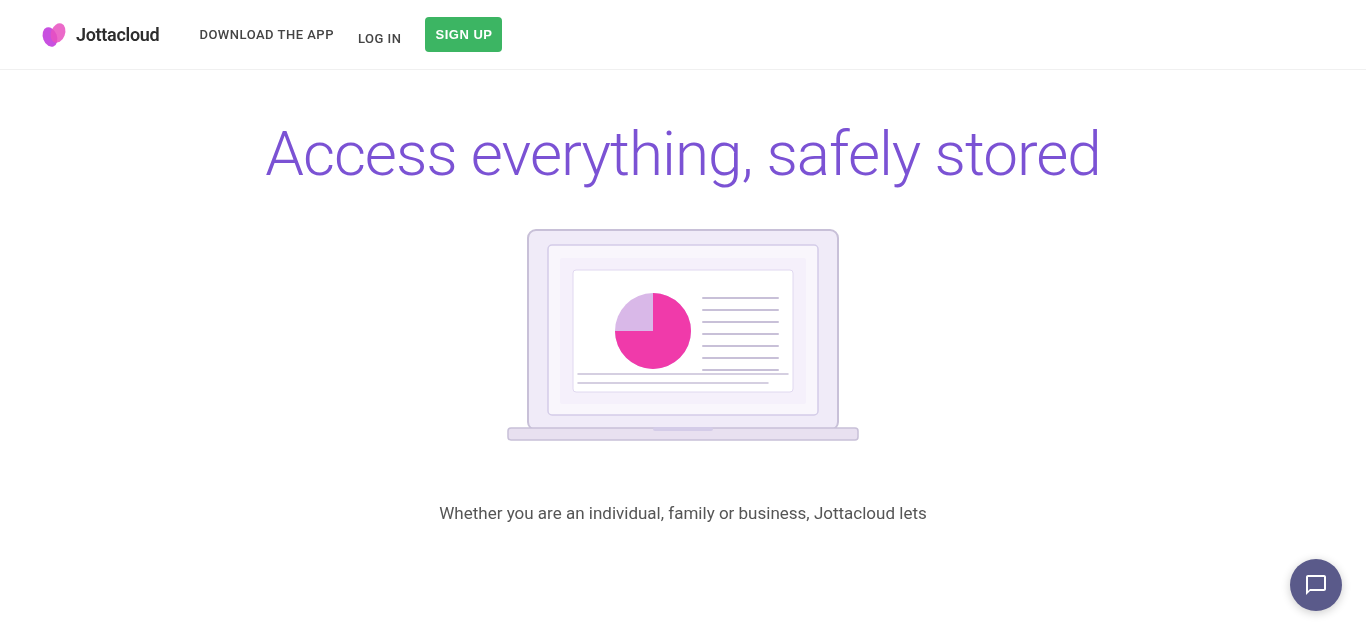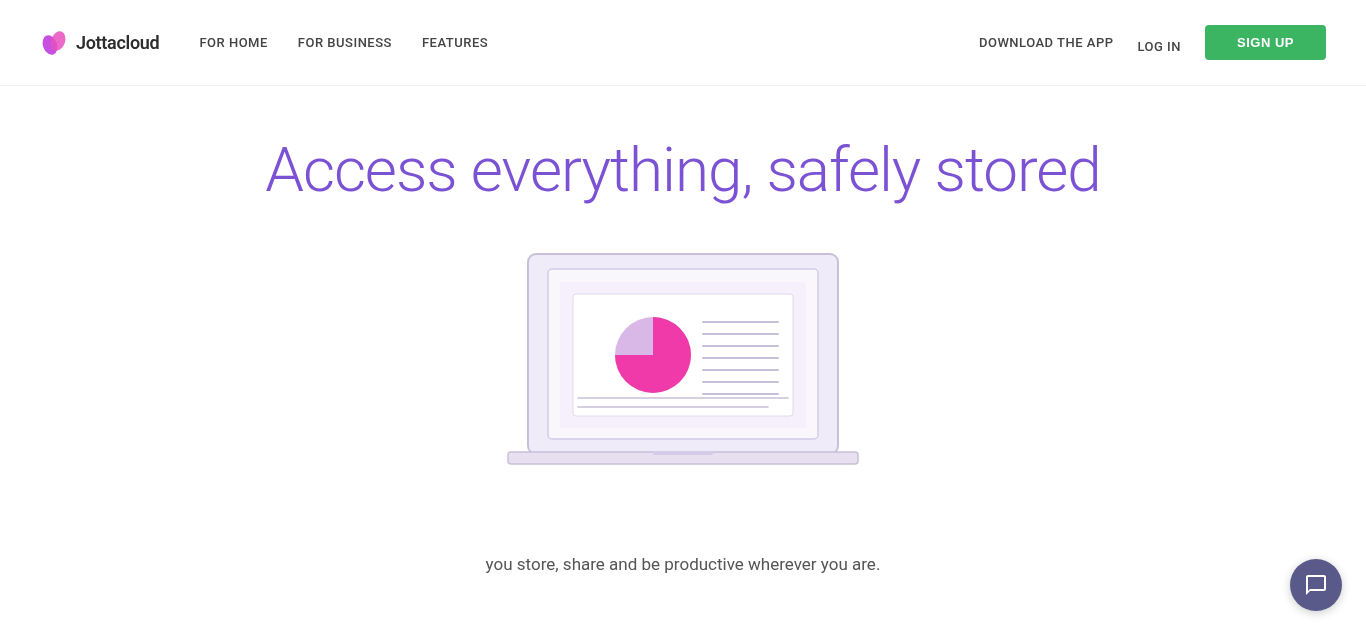--- a/index.html
+++ b/index.html
@@ -3,21 +3,21 @@
   <meta charset="utf-8">
   <style>
     * { margin: 0; padding: 0; box-sizing: border-box; }
     body { font-family: -apple-system, BlinkMacSystemFont, 'Segoe UI', Roboto, sans-serif; background: #fff; color: #333; overflow-x: hidden; }
 
     
     .navbar {
       display: flex;
       align-items: center;
       padding: 0 40px;
-      height: 86px;
+      height: 70px;
       border-bottom: 1px solid #f0f0f0;
       position: relative;
     }
     .logo-area {
       display: flex;
       align-items: center;
       gap: 8px;
       margin-right: 40px;
       text-decoration: none;
     }
@@ -64,41 +64,41 @@
       color: #444;
       letter-spacing: 0.5px;
       cursor: pointer;
       text-decoration: none;
       margin-top: 8px;
     }
     .nav-signup {
       background: #3cb563;
       color: #fff;
       border: none;
-      padding: 10px 32px;
+      padding: 10px 10px;
       border-radius: 4px;
       font-size: 13px;
       font-weight: 700;
       letter-spacing: 0.5px;
       cursor: pointer;
     }
 
     
     .hero {
       display: flex;
       flex-direction: column;
       align-items: center;
       padding: 50px 40px 30px;
     }
     .hero-title {
       font-size: 62px;
       font-weight: 300;
       color: #7b52d4;
       text-align: center;
-      margin-bottom: 40px;
+      margin-bottom: 32px;
       line-height: 1.1;
       letter-spacing: -1px;
     }
 
     
     .laptop-container {
       display: flex;
       justify-content: center;
       margin-bottom: 40px;
     }
@@ -142,25 +142,20 @@
 <nav class="navbar">
   <a class="logo-area" href="#">
 
     <svg class="logo-icon" viewBox="0 0 28 28">
       <ellipse cx="10" cy="16" rx="7" ry="10" fill="#c850e0" transform="rotate(-20 10 16)"></ellipse>
       <ellipse cx="18" cy="12" rx="7" ry="10" fill="#e850c0" transform="rotate(20 18 12)" opacity="0.85"></ellipse>
     </svg>
     <span class="logo-text">Jottacloud</span>
   </a>
 
-  <div class="nav-links">
-    <a class="nav-link" href="#">FOR HOME</a>
-    <a class="nav-link" href="#">FOR BUSINESS</a>
-    <a class="nav-link" href="#">FEATURES</a>
-  </div>
 
   <div class="nav-right">
     <a class="nav-download" href="#">DOWNLOAD THE APP</a>
     <a class="nav-login" href="#">LOG IN</a>
     <button class="nav-signup">SIGN UP</button>
   </div>
 </nav>
 
 <section class="hero">
   <h1 class="hero-title">Access everything, safely stored</h1>
@@ -191,22 +186,21 @@
       <line x1="80" y1="154" x2="290" y2="154" stroke="#c8c0d8" stroke-width="1.5" stroke-linecap="round"></line>
       <line x1="80" y1="163" x2="270" y2="163" stroke="#c8c0d8" stroke-width="1.5" stroke-linecap="round"></line>
 
       <rect x="10" y="208" width="350" height="12" rx="3" ry="3" fill="#e8e0f0" stroke="#c8c0d8" stroke-width="1.5"></rect>
 
       <rect x="155" y="207" width="60" height="4" rx="2" ry="2" fill="#d4cce8"></rect>
     </svg>
   </div>
 
   <p class="hero-subtext">
-    <br>
-    <span>you store, share and be productive wherever you are.</span>
+    <span>Whether you are an individual, family or business, Jottacloud lets</span><br>
   </p>
 </section>
 
 <div class="chat-button">
   <svg viewBox="0 0 24 24">
     <path d="M20 2H4c-1.1 0-2 .9-2 2v18l4-4h14c1.1 0 2-.9 2-2V4c0-1.1-.9-2-2-2zm0 14H6l-2 2V4h16v12z"></path>
   </svg>
 </div>
 
 </body></html>

